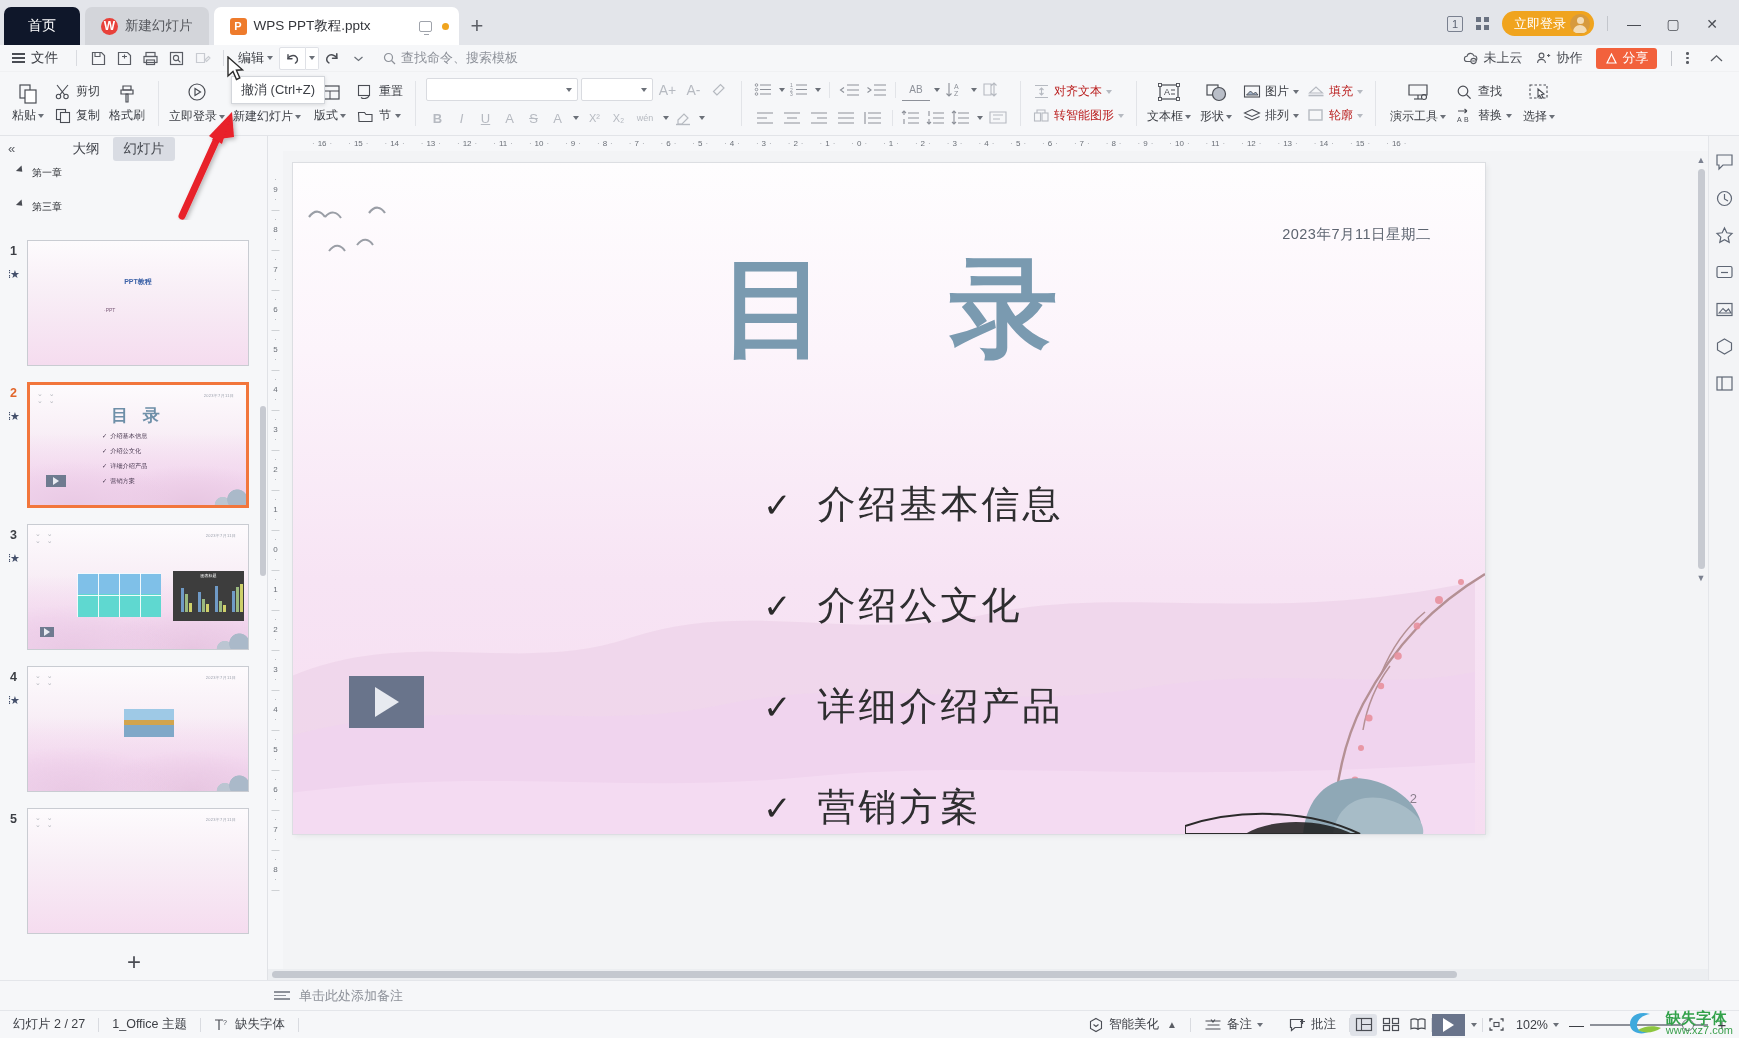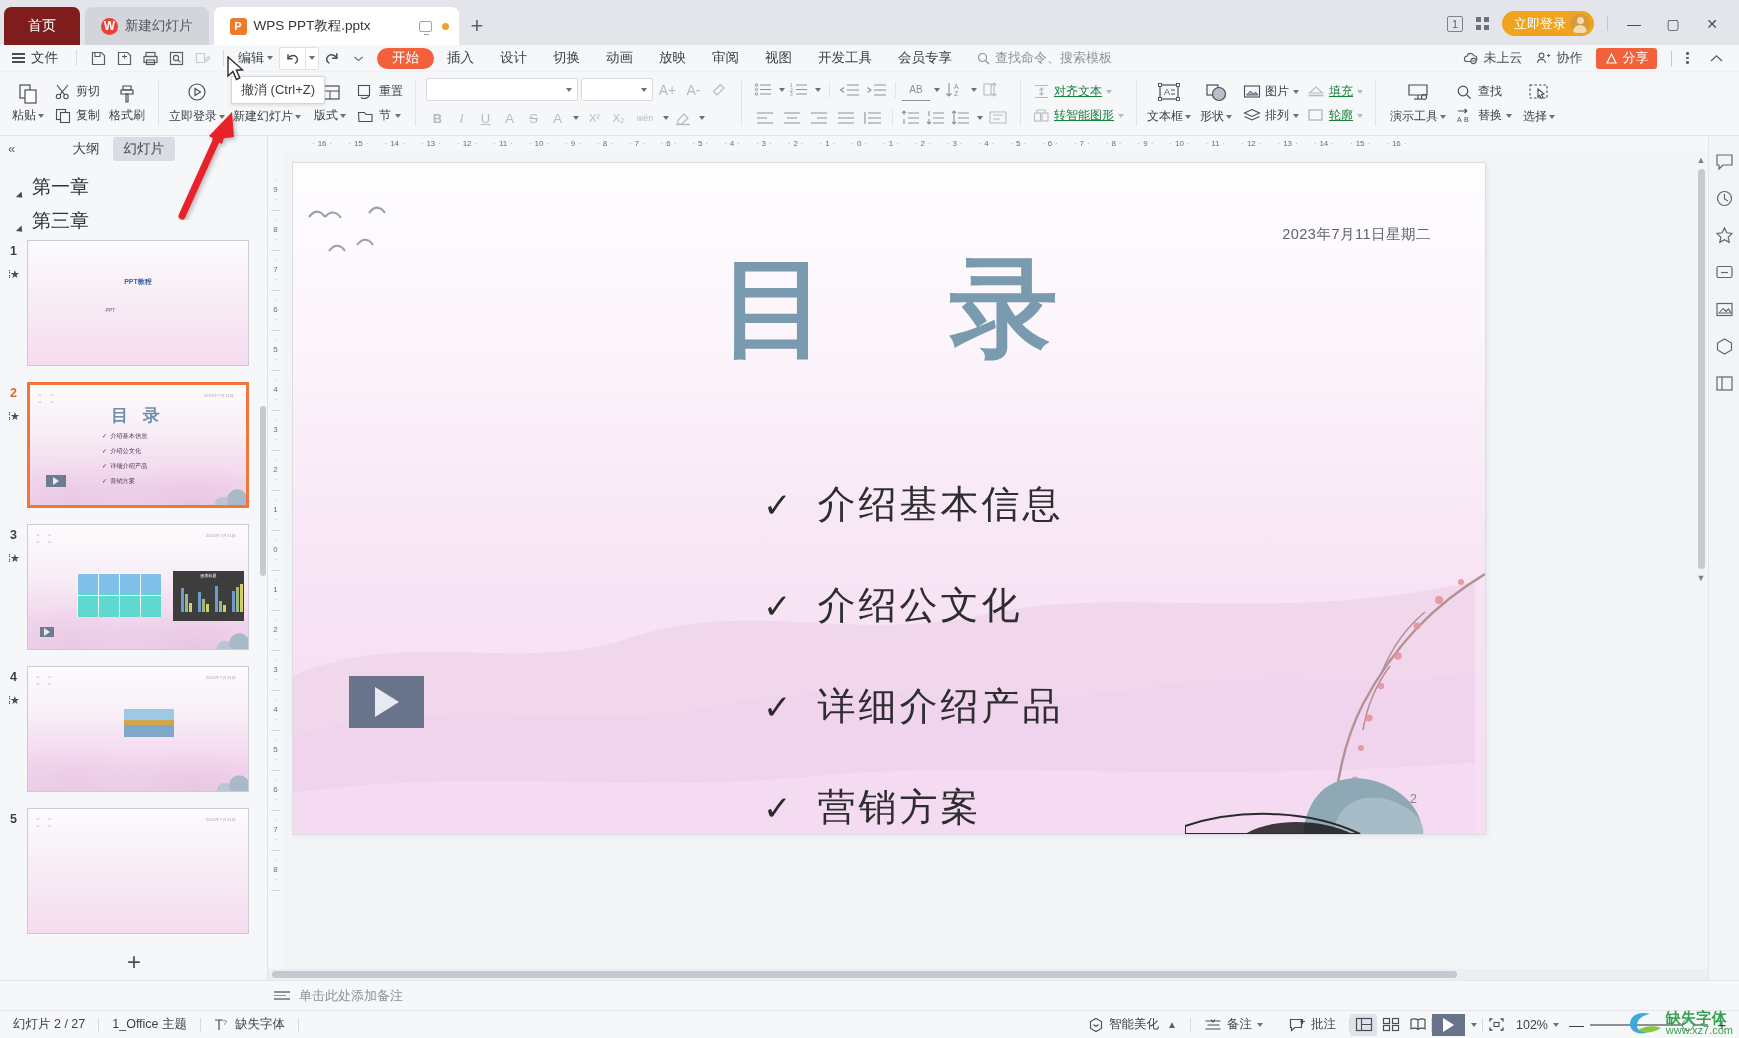--- a/index.html
+++ b/index.html
@@ -9,21 +9,21 @@
     font-size:13px; color:#333;
     background:#f3f4f6;
     -webkit-font-smoothing:antialiased;
   }
   .app{ width:1739px; height:1038px; position:relative; display:flex; flex-direction:column; }
 
   
   .tabbar{ height:45px; background:#e3e5ea; display:flex; align-items:flex-end; position:relative; flex:0 0 auto; }
   .tab{ height:38px; display:flex; align-items:center; gap:7px; padding:0 16px;
         border-radius:7px 7px 0 0; font-size:13.5px; position:relative; }
-  .tab-home{ background:#7f1d1d; color:#fff; margin-left:4px; padding:0 24px; font-size:14px; }
+  .tab-home{ background:#0f172a; color:#fff; margin-left:4px; padding:0 24px; font-size:14px; }
   .tab-gray{ background:#d3d5da; color:#56585e; margin-left:5px; }
   .tab-active{ background:#fff; color:#33353a; margin-left:5px; padding-right:10px; min-width:245px; }
   .tab-icon{ width:17px; height:17px; border-radius:3px; display:flex; align-items:center; justify-content:center;
              font-size:11px; color:#fff; font-weight:bold; flex:0 0 auto; }
   .ic-red{ background:#e8413a; border-radius:50%; font-size:12px; }
   .ic-orange{ background:#ee7b2c; }
   .tab-right-ics{ display:flex; align-items:center; gap:10px; margin-left:auto; padding-left:26px; }
   .mini-monitor{ width:13px; height:11px; border:1.3px solid #9fa3ab; border-radius:2px; position:relative; }
   .mini-monitor:after{ content:""; position:absolute; left:4px; bottom:-4px; width:5px; height:3px; border-bottom:1.3px solid #9fa3ab; }
   .dot-amber{ width:7px; height:7px; border-radius:50%; background:#f0a41e; }
@@ -70,41 +70,41 @@
   
   .ribbon{ height:64px; background:#f6f7f9; display:flex; align-items:stretch; flex:0 0 auto;
            border-bottom:1px solid #e2e4e8; position:relative; }
   .rgroup{ display:flex; align-items:center; padding:0 7px; gap:4px; }
   .rsep{ width:1px; background:#e2e4e8; margin:9px 3px; }
   .bigbtn{ display:flex;flex-direction:column;align-items:center;justify-content:center;
            min-width:42px; height:58px; gap:2px; cursor:pointer; border-radius:3px; }
   .bigbtn .lbl{ font-size:12px; color:#3c3f45; white-space:nowrap; display:flex; align-items:center; gap:2px;}
   .twostack{ display:flex; flex-direction:column; justify-content:center; gap:5px; height:58px; }
   .smbtn{ display:flex; align-items:center; gap:4px; cursor:pointer; font-size:12px; color:#3c3f45; white-space:nowrap; padding:1px 2px;}
-  .smbtn.dis{ color:#15803d;text-decoration:underline; }
+  .smbtn.dis{ color:#b91c1c; }
   .fontrow{ display:flex; align-items:center; gap:3px; }
   .fontbox{ height:23px; border:1px solid #d9dbe0; background:#fff; border-radius:2px; display:flex;
             align-items:center; justify-content:flex-end; padding:0 5px; }
   .fmtrow{ display:flex; align-items:center; gap:1px; }
   .fmtbtn{ width:23px;height:22px;display:flex;align-items:center;justify-content:center;
            font-size:13px; color:#b6bac1; cursor:pointer; }
   .alignrow{ display:flex;align-items:center;gap:1px; }
 
   
   .workspace{ flex:1 1 auto; display:flex; min-height:0; position:relative; background:#f3f4f6;}
 
   
   .leftpanel{ width:268px; background:#f6f7f9; display:flex; flex-direction:column; position:relative; flex:0 0 auto;}
   .lp-head{ height:26px; display:flex; align-items:center; padding:0 8px; gap:0; }
   .collapse-arrows{ color:#5a5d64; font-size:13px; cursor:pointer; width:22px;}
   .lp-tabs{ margin-left:auto; display:flex; gap:2px; padding-right:85px; }
   .lp-tab{ font-size:13.5px; color:#44474e; padding:3px 11px; border-radius:3px; cursor:pointer; }
   .lp-tab.active{ background:#d9dce3; }
   .chapters{ padding:4px 0 2px 18px; }
-  .chapter{ display:flex; align-items:flex-end; gap:9px; height:34px; font-size:19px; color:#2f3237; cursor:pointer;}
+  .chapter{ display:flex; align-items:flex-start; gap:9px; height:34px; font-size:10px; color:#2f3237; cursor:pointer;}
   .tri{ width:0;height:0;border-left:5.5px solid #4a4d54;border-top:4px solid transparent;border-bottom:4px solid transparent;
         transform:rotate(45deg); }
   .thumbs{ flex:1 1 auto; overflow:hidden; position:relative; }
   .thumbrow{ display:flex; align-items:flex-start; padding:4px 0 0 0; height:142px; }
   .thumbmeta{ width:27px; display:flex;flex-direction:column;align-items:center; padding-top:4px; gap:10px;}
   .thnum{ font-size:12.5px; color:#3c3f45; font-weight:bold; }
   .thnum.sel{ color:#e2662b; }
   .thstar{ font-size:11px; color:#44506b; letter-spacing:-1px;}
   .thumb{ width:222px; height:126px; border:1px solid #c9ccd2; position:relative; overflow:hidden;
           background:#fff; cursor:pointer; }
@@ -314,32 +314,20 @@
           <path d="M12 7.5C10.5 4.5 6 3.6 3.8 5.8c-2 2-1.6 5 0.8 6.3" fill="none" stroke="#4a4d54" stroke-width="1.4" stroke-linecap="round"></path>
           <path d="M12 3.6V7.8H8" fill="none" stroke="#4a4d54" stroke-width="1.4" stroke-linecap="round"></path>
         </svg>
     </span>
     <span class="qicon">
       <svg width="13" height="13" viewBox="0 0 13 13">
           <path d="M2.5 5l4 3.5L10.5 5" fill="none" stroke="#6b7078" stroke-width="1.2"></path>
         </svg>
     </span>
 
-    <div class="tabs-main">
-      <div class="mtab active">开始</div>
-      <div class="mtab">插入</div>
-      <div class="mtab">设计</div>
-      <div class="mtab">切换</div>
-      <div class="mtab">动画</div>
-      <div class="mtab">放映</div>
-      <div class="mtab">审阅</div>
-      <div class="mtab">视图</div>
-      <div class="mtab">开发工具</div>
-      <div class="mtab">会员专享</div>
-    </div>
 
     <div class="search-cmd">
       <svg width="13" height="13" viewBox="0 0 13 13">
           <circle cx="5.5" cy="5.5" r="4" fill="none" stroke="#8d9199" stroke-width="1.2"></circle>
           <path d="M8.5 8.5l3.5 3.5" stroke="#8d9199" stroke-width="1.2"></path>
         </svg>
       <span>查找命令、搜索模板</span>
     </div>
 
     <div class="menubar-right">

